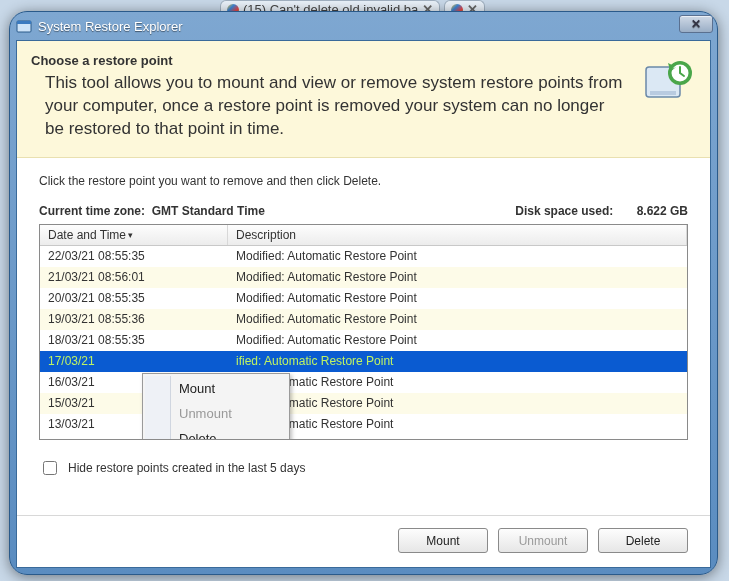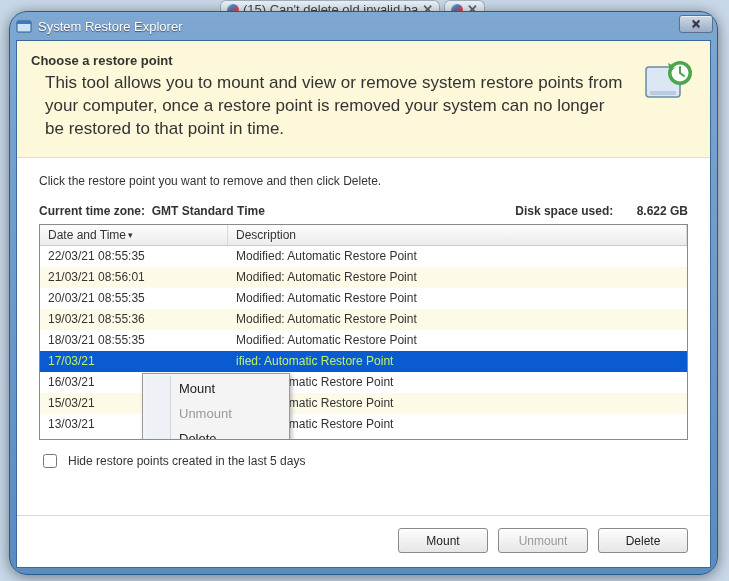--- a/index.html
+++ b/index.html
@@ -196,21 +196,21 @@
   }
   .cm-item {
     position:relative;
     padding:5px 12px 5px 34px;
     font-size:13px;
     color:#222;
     cursor:default;
   }
   .cm-item.disabled { color:#999; }
   .checkbox-row {
-    margin-top: 11px;
+    margin-top: 18px;
     display:flex;
     align-items:center;
     gap:8px;
   }
   .checkbox-row input { width:14px; height:14px; }
   .button-bar {
     border-top:1px solid #d8d8d8;
     padding:12px 22px 14px 0;
     display:flex;
     justify-content:flex-end;

